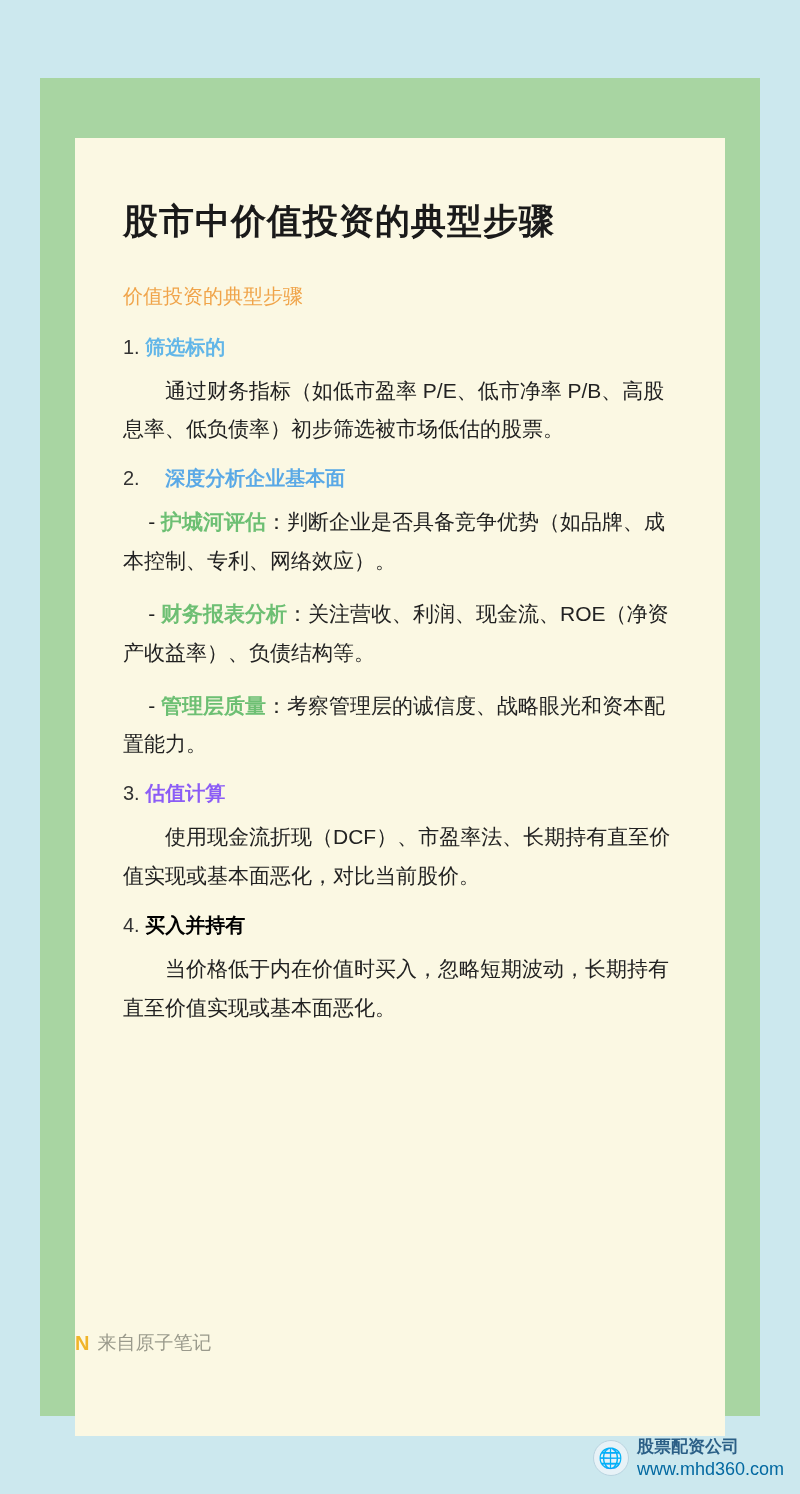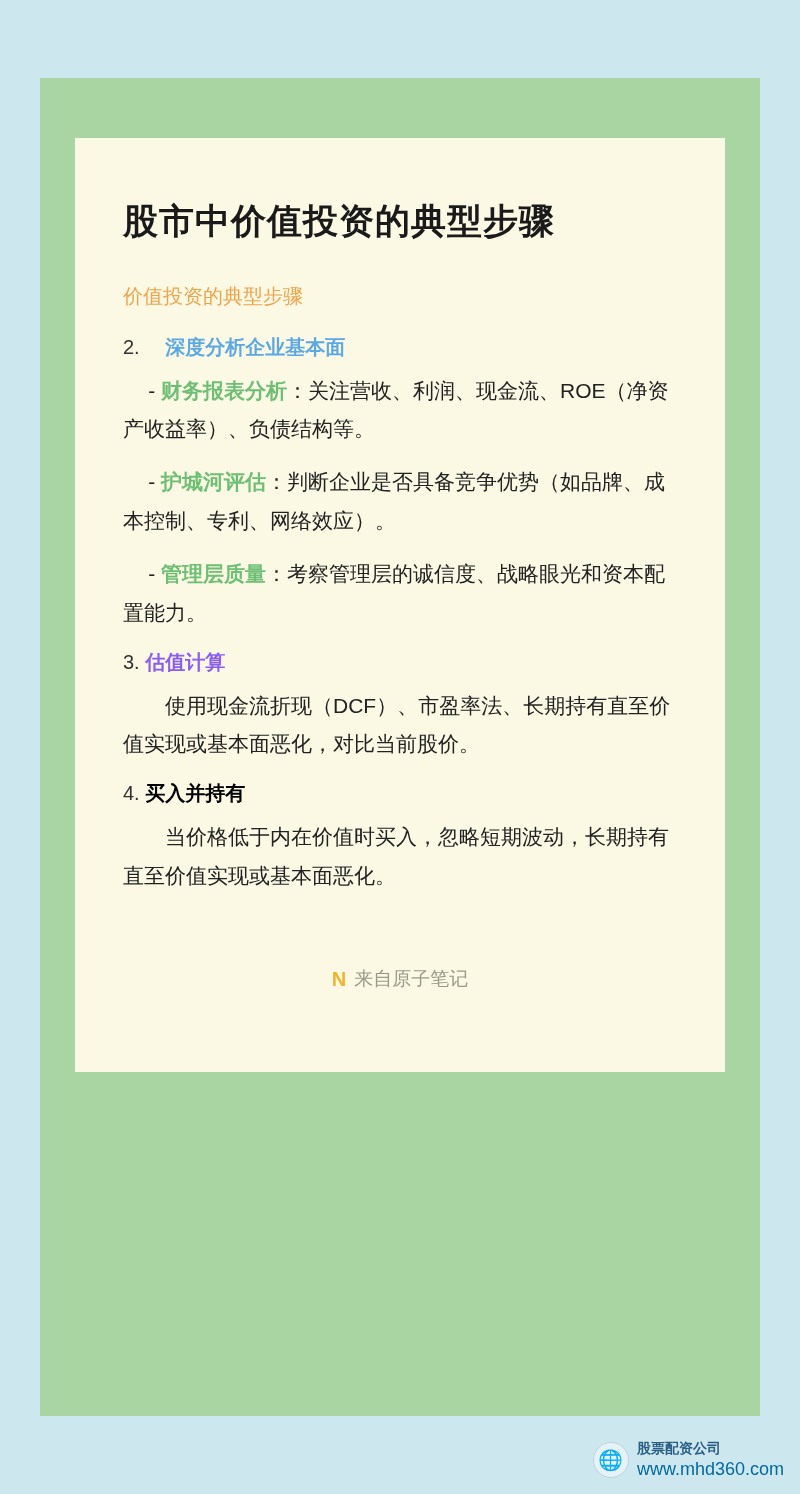--- a/index.html
+++ b/index.html
@@ -25,21 +25,21 @@
     background: #a8d5a2;
     box-sizing: border-box;
   }
 
   
   .note-card {
     position: absolute;
     left: 35px;
     top: 60px;
     width: 650px;
-    height: 934px;
+    height: 1298px;
     background: #fbf8e3;
     box-sizing: border-box;
     padding: 60px 48px 40px 48px;
   }
 
   .note-title {
     font-size: 35px;
     font-weight: bold;
     color: #1a1a1a;
     letter-spacing: 1px;
@@ -94,21 +94,20 @@
   .sub-label {
     font-weight: bold;
     color: #6dbf73;
   }
 
   .footer {
     position: absolute;
     left: 0;
     right: 0;
     bottom: 80px;
-    text-align: center;
     font-size: 19px;
     color: #9a9a8c;
   }
   .footer .n-logo {
     display: inline-block;
     color: #f0b429;
     font-weight: bold;
     font-size: 20px;
     margin-right: 8px;
     vertical-align: -1px;
@@ -132,52 +131,59 @@
     display: flex;
     align-items: center;
     justify-content: center;
     color: #5a8fa8;
     font-size: 20px;
   }
   .watermark .wm-text {
     line-height: 1.25;
   }
   .wm-title {
-    font-size: 14px;
+    font-size: 17px;
     font-weight: bold;
     color: #2b5f86;
   }
   .wm-url {
     font-size: 18px;
     color: #0369a1;
   }
 </style>
 </head>
 <body>
 
 <div class="green-card">
   <div class="note-card">
 
     <h1 class="note-title">股市中价值投资的典型步骤</h1>
 
     <div class="section-heading">价值投资的典型步骤</div>
 
+    <div class="step">
+      <div class="step-head">
+        <span class="step-num">1.</span>
+        <span class="step-label blue">筛选标的</span>
+      </div>
+      <p class="para">通过财务指标（如低市盈率 P/E、低市净率 P/B、高股息率、低负债率）初步筛选被市场低估的股票。</p>
+    </div>
 
     <div class="step">
       <div class="step-head">
         <span class="step-num">2.</span>
         <span class="step-label blue2">深度分析企业基本面</span>
       </div>
+      <p class="sub">
+        <span>-</span>
+        <span class="sub-label">护城河评估</span><span>：判断企业是否具备竞争优势（如品牌、成本控制、专利、网络效应）。</span>
+      </p>
       <p class="sub">
         <span>-</span>
         <span class="sub-label">财务报表分析</span><span>：关注营收、利润、现金流、ROE（净资产收益率）、负债结构等。</span>
-      </p>
-      <p class="sub">
-        <span>-</span>
-        <span class="sub-label">护城河评估</span><span>：判断企业是否具备竞争优势（如品牌、成本控制、专利、网络效应）。</span>
       </p>
       <p class="sub">
         <span>-</span>
         <span class="sub-label">管理层质量</span><span>：考察管理层的诚信度、战略眼光和资本配置能力。</span>
       </p>
     </div>
 
     <div class="step">
       <div class="step-head">
         <span class="step-num">3.</span>

